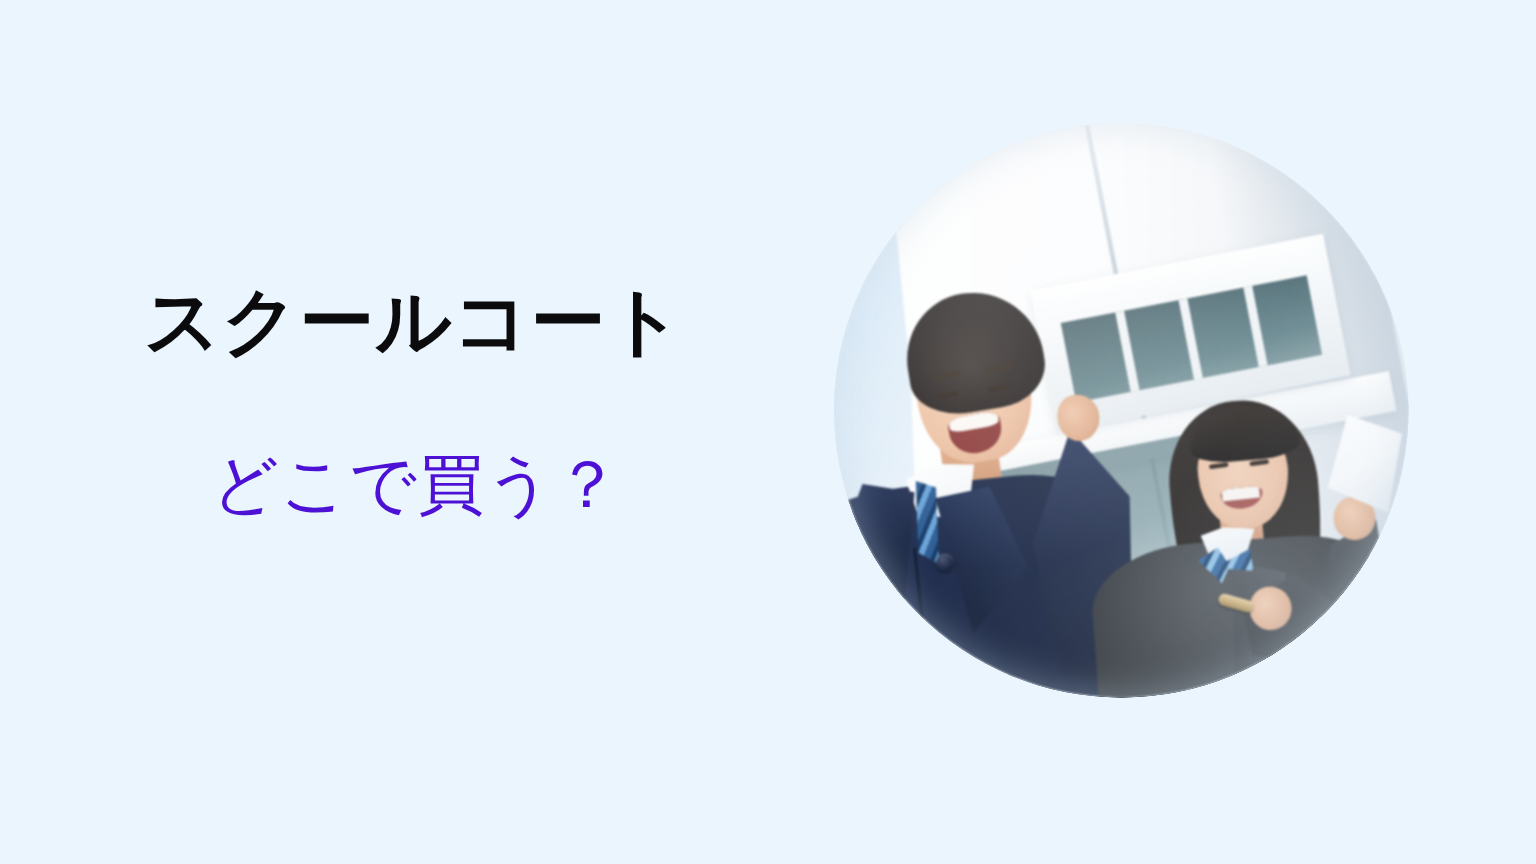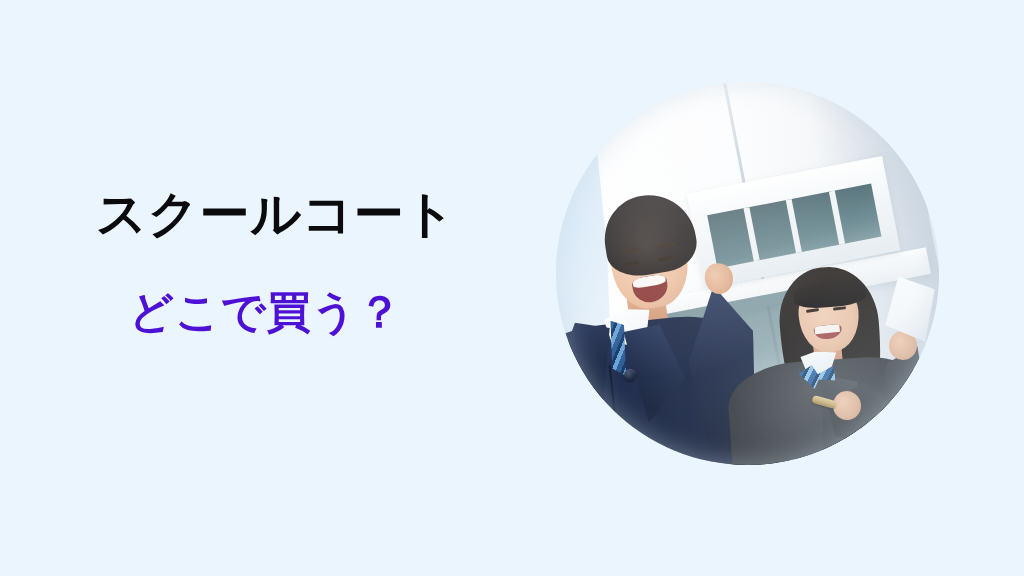--- a/index.html
+++ b/index.html
@@ -43,24 +43,24 @@
     letter-spacing: 0.012em;
     color: #0b0b0d;
     white-space: nowrap;
     font-family: "DejaVu Sans", "Liberation Sans", sans-serif;
   }
 
   .headline-sub {
     position: absolute;
     left: 129px;
     top: 101px;
-    margin: 0;
+    margin: 12px;
     font-size: 44px;
     line-height: 1.12;
-    font-weight: 700;
+    font-weight: 400;
     letter-spacing: 0.02em;
     color: #4d11d6;
     white-space: nowrap;
     font-family: "DejaVu Sans", "Liberation Sans", sans-serif;
   }
 
   
   .photo-circle {
     position: absolute;
     left: 556px;

